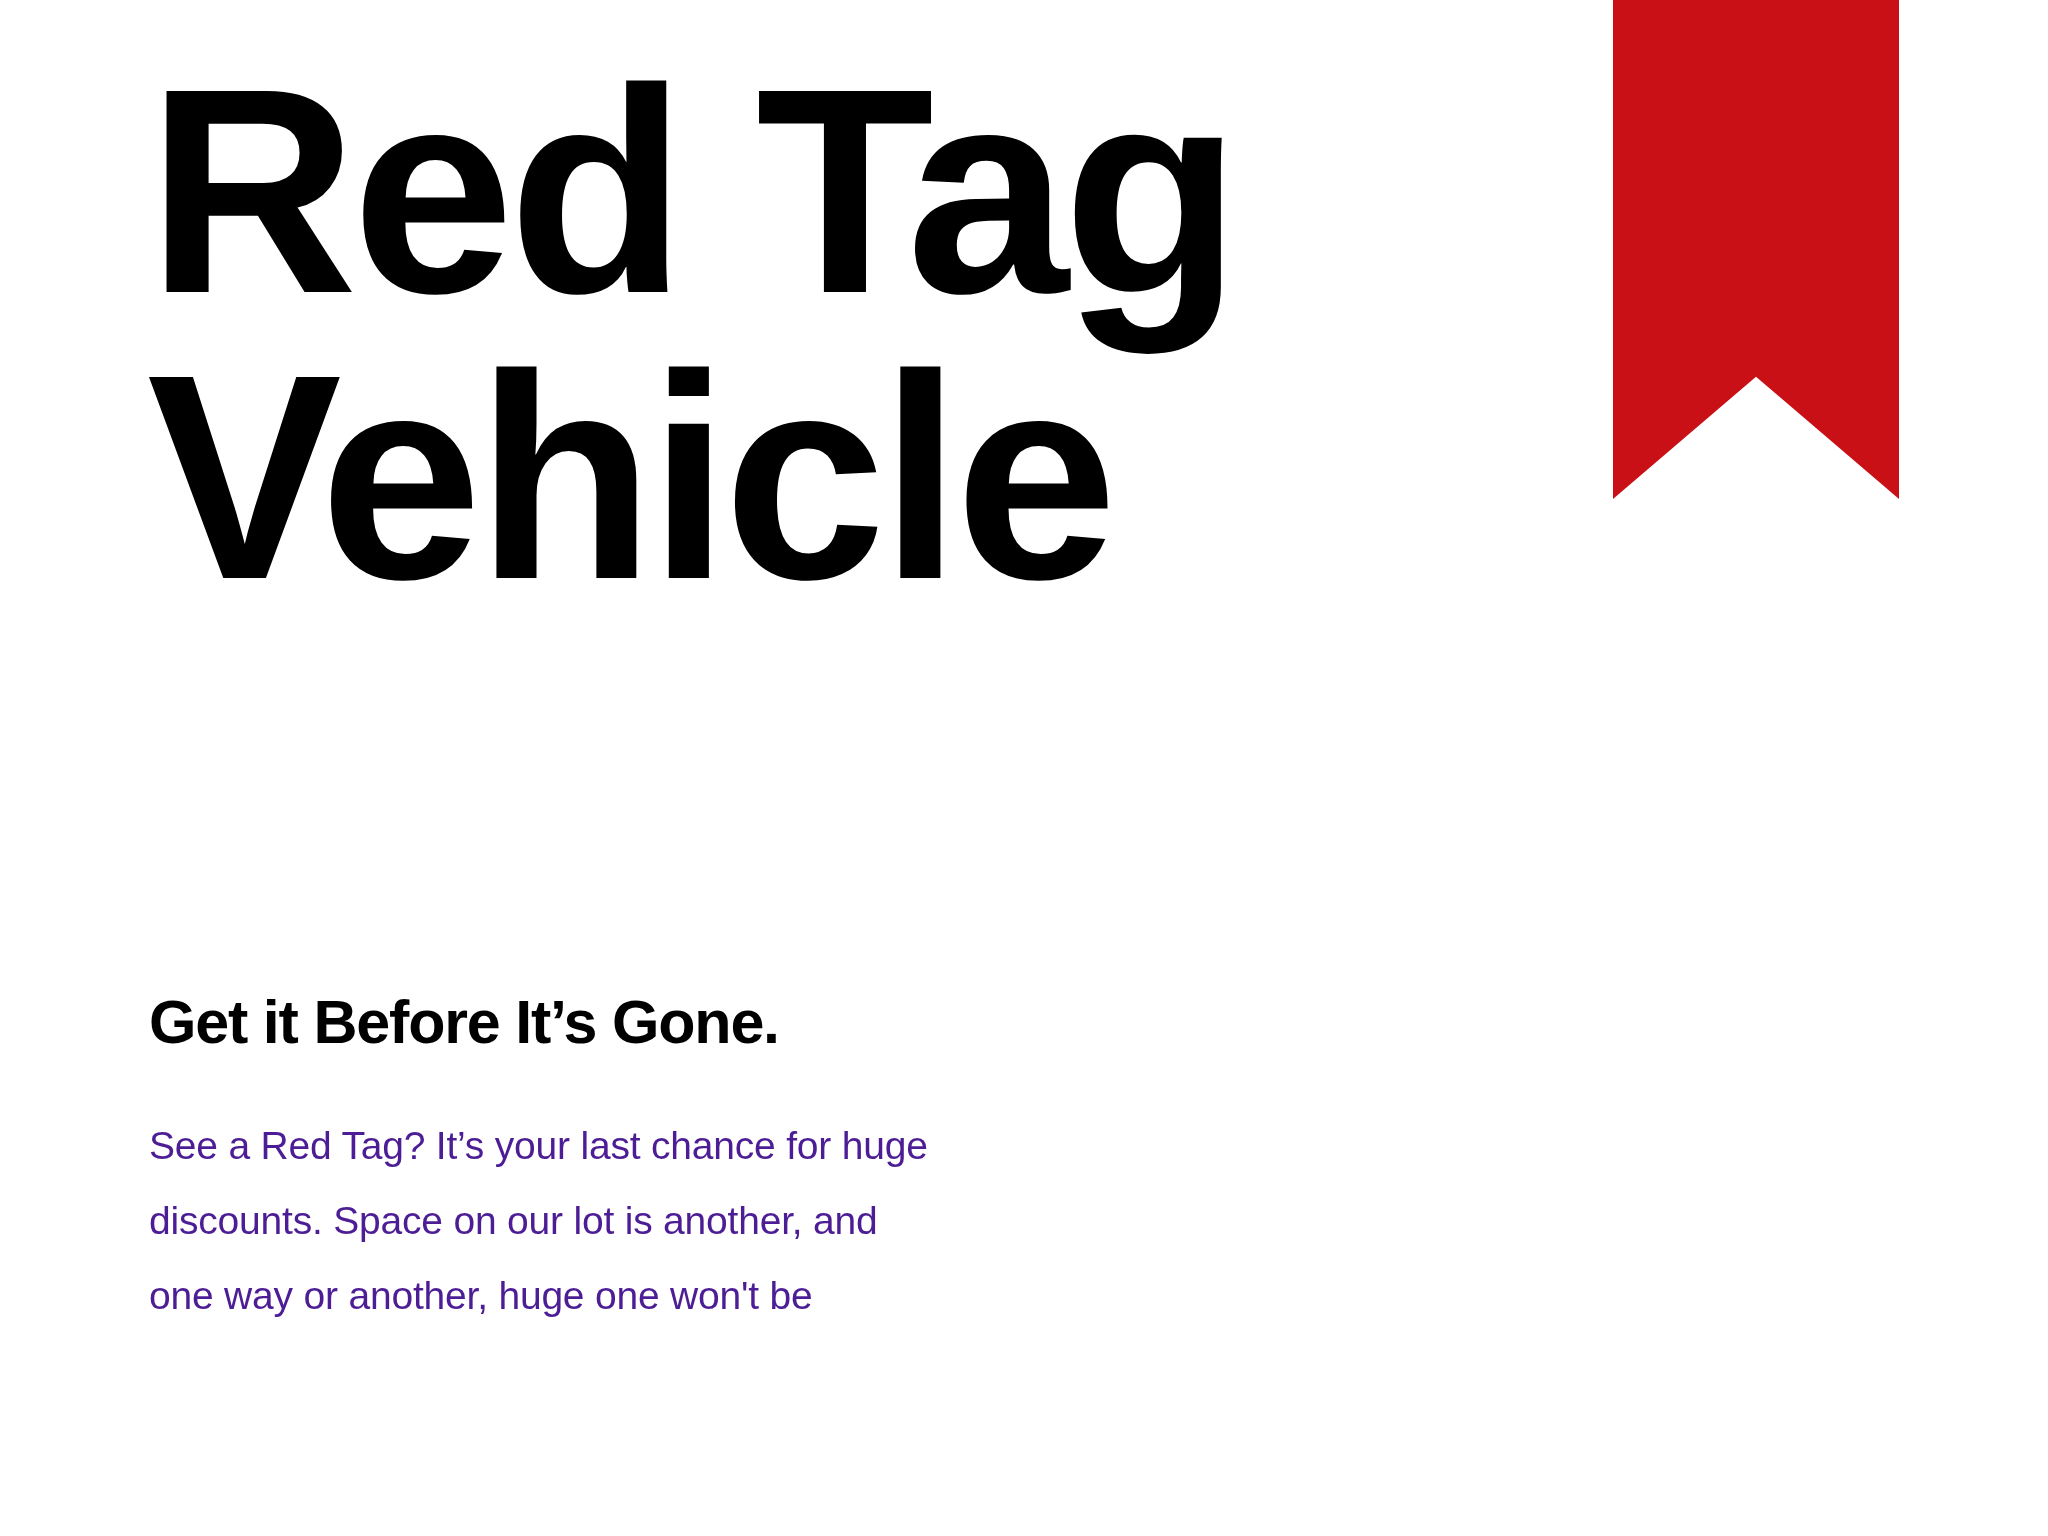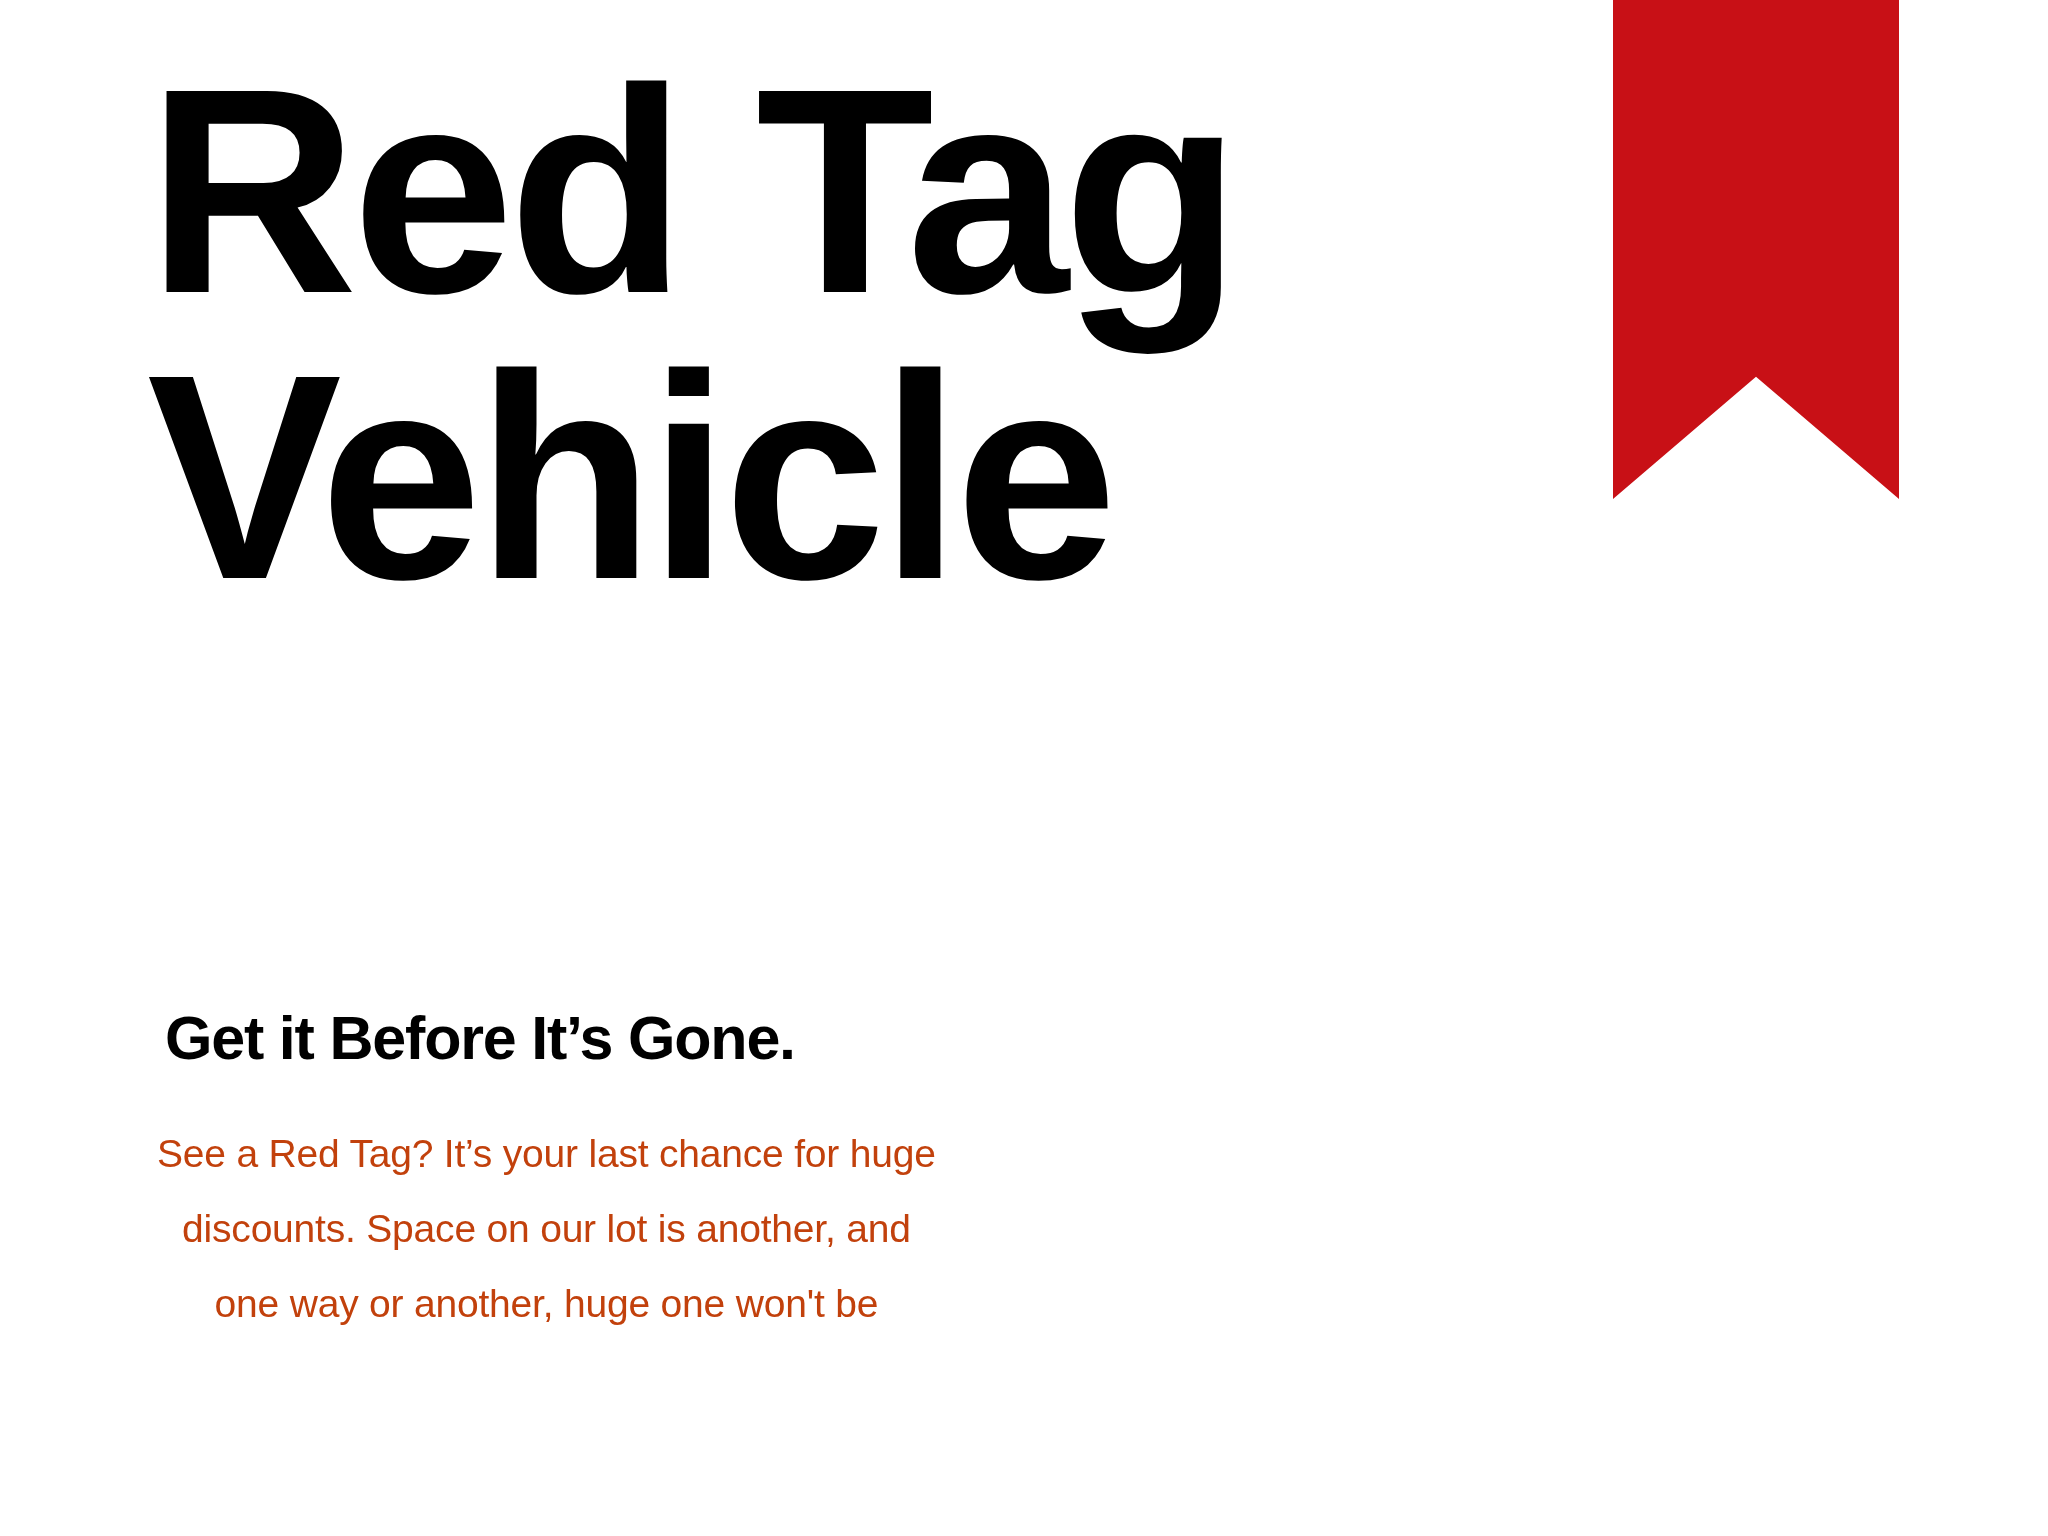--- a/index.html
+++ b/index.html
@@ -52,39 +52,38 @@
     letter-spacing: -6px;
     color: #000000;
     white-space: pre-line;
     font-stretch: normal;
   }
 
   .subhead {
     position: absolute;
     top: 988px;
     left: 0;
-    margin: 16px;
+    margin: 0;
     font-size: 61px;
     line-height: 68px;
     font-weight: 700;
     letter-spacing: -1.2px;
     color: #000000;
   }
 
   .body-copy {
     position: absolute;
     top: 1108px;
     left: 0;
-    margin: 8px;
+    margin: 0;
     font-size: 39px;
     line-height: 75px;
     font-weight: 400;
     letter-spacing: -0.2px;
-    color: #c2410c;
-    text-align: center;
+    color: #4c1d95;
   }
   .body-copy .line {
     display: block;
   }
 </style>
 </head>
 <body>
 
 <div class="canvas" style="background: rgb(255, 255, 255);">
 

